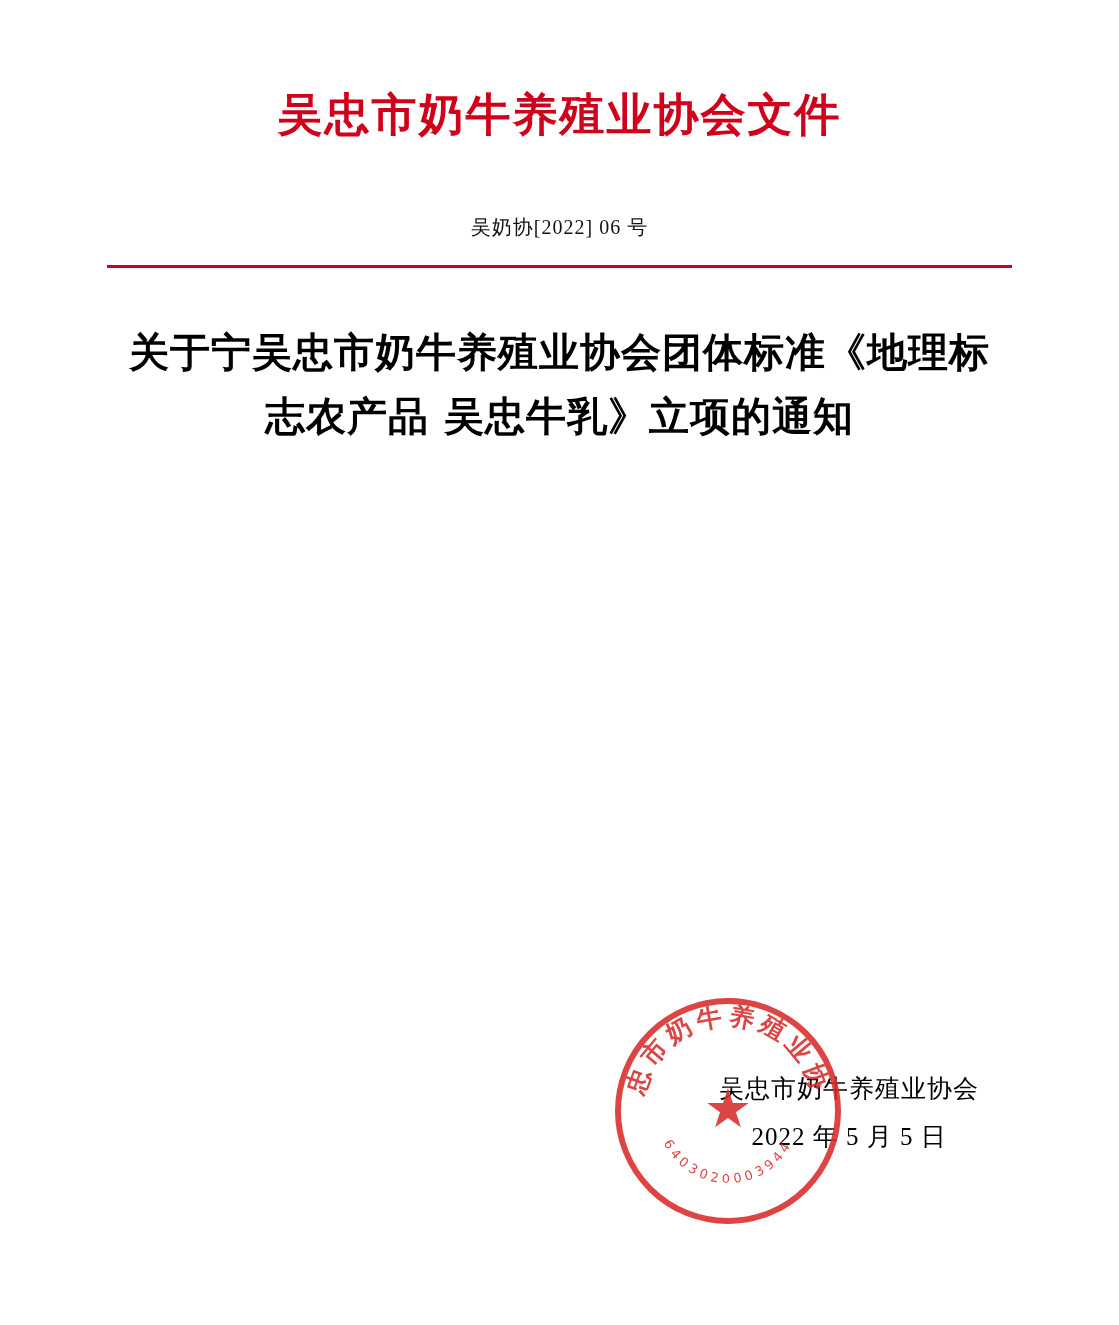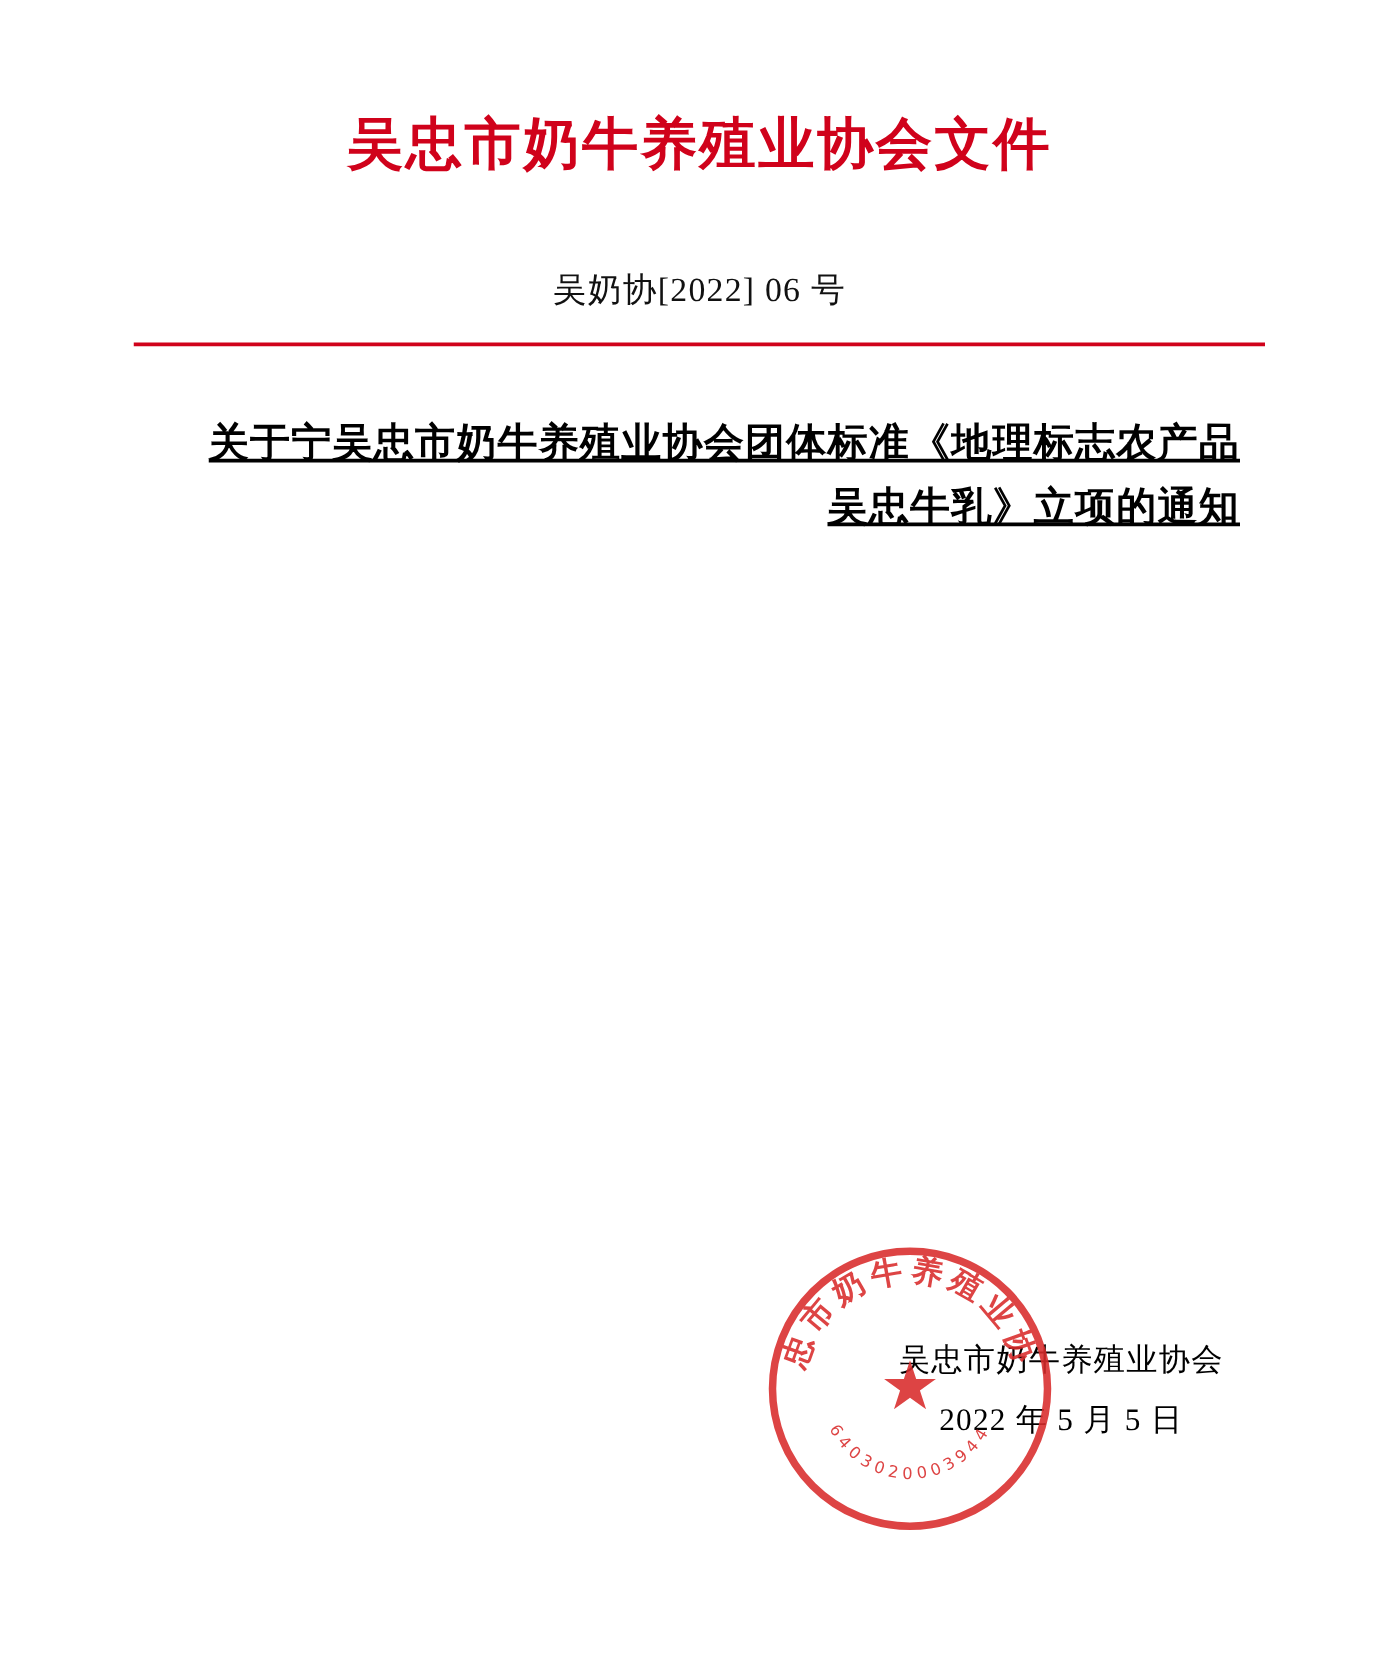--- a/index.html
+++ b/index.html
@@ -35,45 +35,44 @@
     font-weight: bold;
     font-size: 45px;
     letter-spacing: 2px;
     line-height: 1.2;
     white-space: nowrap;
   }
 
   .doc-number {
     text-align: center;
     margin-top: 72px;
-    font-size: 27px;
+    font-size: 20px;
     letter-spacing: 1px;
     color: #111;
     font-family: "Liberation Serif", serif;
   }
 
   .red-rule {
     margin-top: 24px;
     height: 3px;
     background: #d0021b;
     width: 100%;
   }
 
   
   .subject-title {
     margin-top: 52px;
-    text-align: right;
-    font-size: 32px;
+    text-align: center;
+    font-size: 40px;
     font-weight: bold;
     line-height: 1.6;
     letter-spacing: 1px;
     color: #000;
     font-family: "DejaVu Sans", "Liberation Sans", sans-serif;
     padding: 0 20px;
-    text-decoration: underline;
   }
 
   
   .body-block {
     margin-top: 56px;
     font-size: 25px;
     line-height: 1.85;
     letter-spacing: 0.5px;
     color: #000;
     padding: 0 60px 0 58px;

